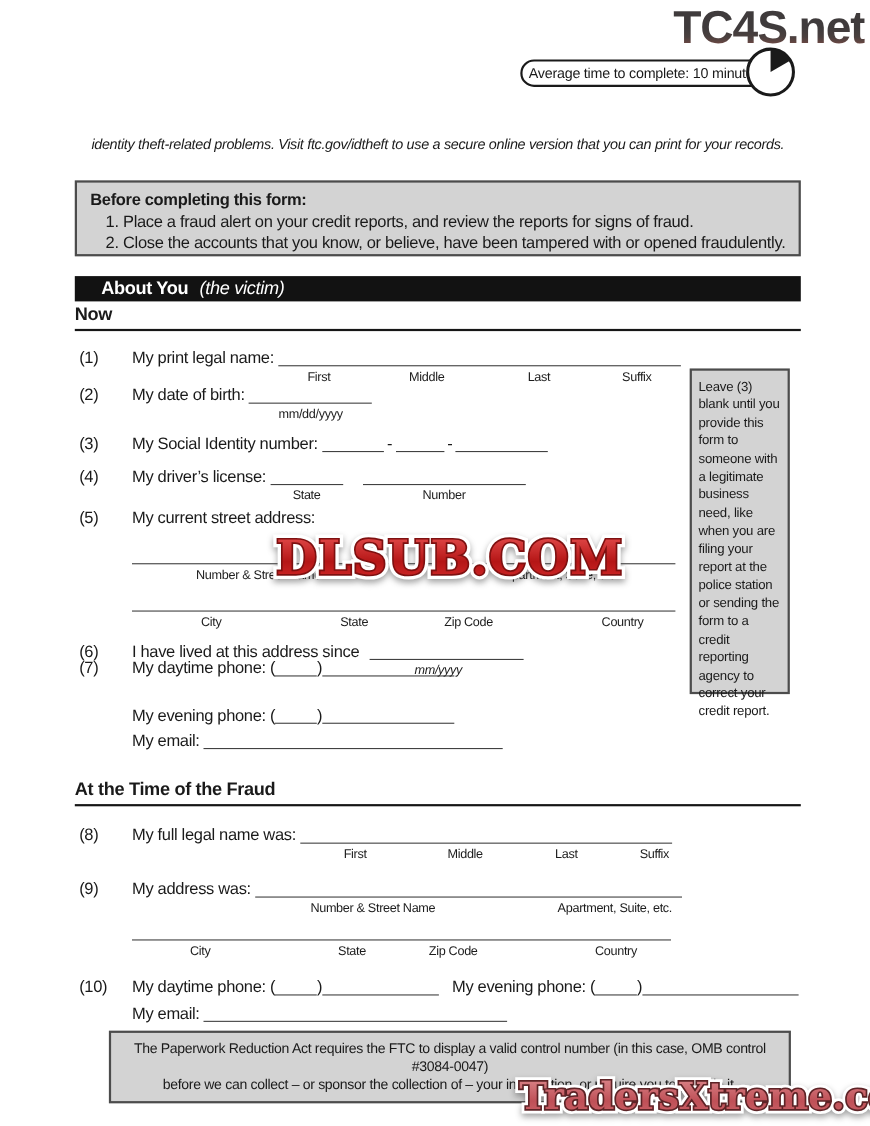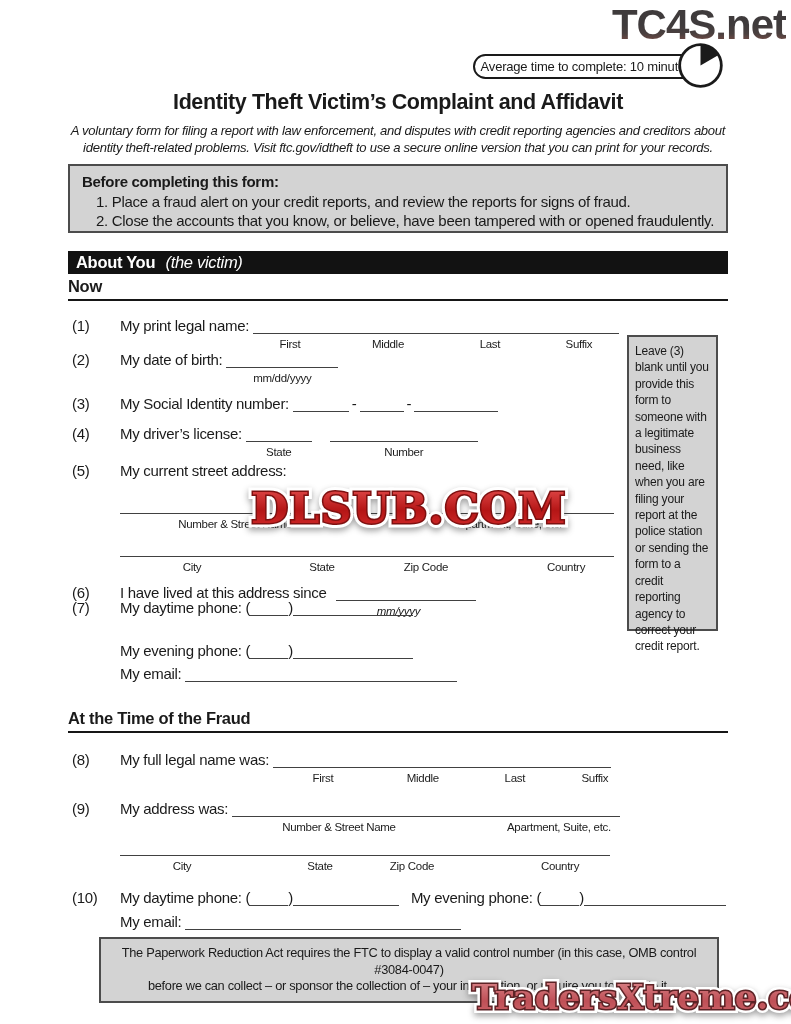--- a/index.html
+++ b/index.html
@@ -24,21 +24,21 @@
   .subtitle{position:absolute;left:52px;top:123px;width:692px;text-align:center;
         font-style:italic;font-size:13.1px;line-height:16.5px;letter-spacing:-0.3px;}
   
   .graybox{background:#d3d3d3;border:2px solid #4c4c4c;box-sizing:border-box;}
   .before-box{position:absolute;left:68px;top:164px;width:660px;height:69px;
         padding:6px 12px;font-size:15px;line-height:19.5px;}
   .before-box .bh{font-weight:bold;}
   .before-box .bi{margin-left:14px;}
   
   .bar{position:absolute;left:68px;top:251px;width:660px;height:23px;background:#121212;
-        color:#fff;font-size:16.5px;line-height:23px;padding-left:8px;box-sizing:border-box;}
+        color:#fff;font-size:16.5px;line-height:23px;padding-left:24px;box-sizing:border-box;}
   .bar .bold{font-weight:bold;}
   .bar .ital{font-style:italic;margin-left:6px;font-weight:normal;}
   .sec-head{position:absolute;left:68px;width:660px;font-size:16.5px;font-weight:bold;
         border-bottom:2px solid #161616;padding-bottom:3px;letter-spacing:-0.3px;}
   
   .sidenote{position:absolute;left:627px;width:91px;padding:6px 6px;font-size:12px;
         line-height:16.4px;letter-spacing:-0.2px;margin-top:39px;}
   
   .row{position:absolute;left:72px;white-space:nowrap;font-size:15px;line-height:19px;}
   .num{display:inline-block;width:48px;}
@@ -76,23 +76,21 @@
 <div class="page">
 
   <div class="logo-top">TC4S.net</div>
 
   <div class="badge">Average time to complete: 10 minutes</div>
   <svg class="clock" viewBox="0 0 44 44">
     <circle cx="22" cy="22" r="19.5" fill="#ffffff" stroke="#1a1a1a" stroke-width="2.6"></circle>
     <path d="M22,22 L22,2.5 A19.5,19.5 0 0 1 38.9,12.25 Z" fill="#1a1a1a"></path>
   </svg>
 
-  <div class="title">Identity Theft Victim’s Complaint and Affidavit</div>
   <div class="subtitle">
-    <div>A voluntary form for filing a report with law enforcement, and disputes with credit reporting agencies and creditors about</div>
     <div>identity theft-related problems. Visit ftc.gov/idtheft to use a secure online version that you can print for your records.</div>
   </div>
 
   <div class="graybox before-box">
     <div class="bh">Before completing this form:</div>
     <div class="bi">1.  Place a fraud alert on your credit reports, and review the reports for signs of fraud.</div>
     <div class="bi">2.  Close the accounts that you know, or believe, have been tampered with or opened fraudulently.</div>
   </div>
 
   <div class="bar">

